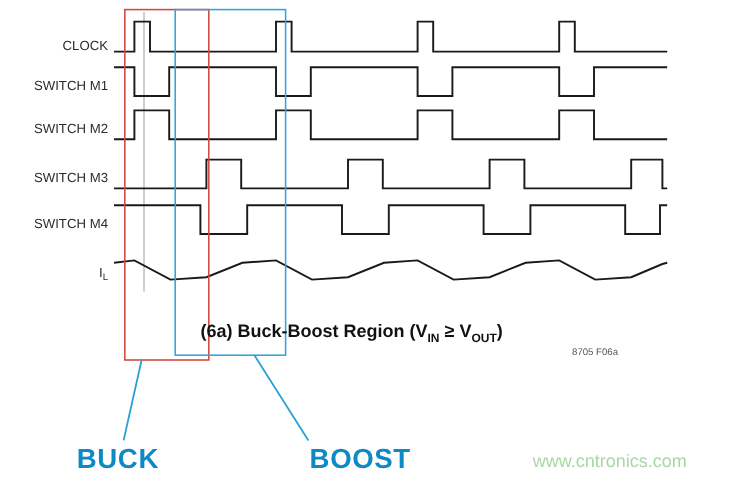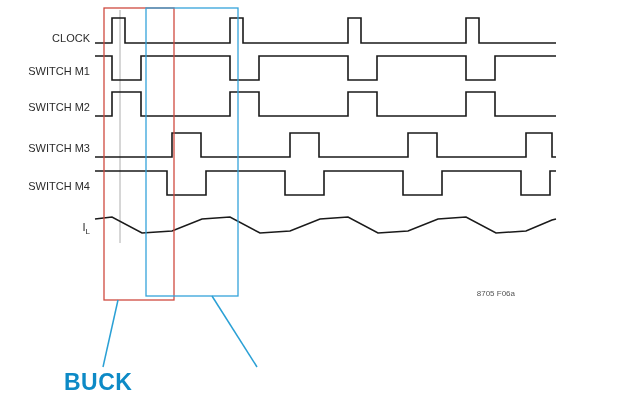--- a/index.html
+++ b/index.html
@@ -37,18 +37,21 @@
       <text x="90" y="190" text-anchor="end" class="sig-label">SWITCH M4</text>
       <path d="M95,171 L167,171 L167,195 L206,195 L206,171 L285,171 L285,195 L324,195 L324,171 L403,171 L403,195 L442,195 L442,171 L521,171 L521,195 L550,195 L550,171 L556,171" class="wave" stroke="#1a1a1a"></path>
       <text x="90" y="231" text-anchor="end" class="sig-label">I<tspan dy="2.5" font-size="8">L</tspan></text>
       <path d="M95,219 L112,217 L142,233 L172,231 L202,219 L230,217 L260,233 L290,231 L320,219 L348,217 L378,233 L408,231 L438,219 L466,217 L496,233 L526,231 L552,220 L556,219" class="wave" stroke="#1a1a1a"></path>
       <rect x="104" y="8" width="70" height="292" class="region" stroke="#cf4a3f"></rect>
       <rect x="146" y="8" width="92" height="288" class="region" stroke="#35a4da"></rect>
       <line x1="118" y1="300" x2="103" y2="367" class="leader" stroke="#2aa0d5"></line>
       <line x1="212" y1="296" x2="257" y2="367" class="leader" stroke="#2aa0d5"></line>
     </svg>
 
+  <div class="caption"><span>(6a) Buck-Boost Region (V</span><sub>IN</sub><span> ≥ V</span><sub>OUT</sub><span>)</span></div>
 
   <div class="figref">8705 F06a</div>
 
   <div class="callout buck" style="color: rgb(13, 138, 198); text-align: right;">BUCK</div>
+  <div class="callout boost" style="color: rgb(13, 138, 198);">BOOST</div>
 
+  <div class="watermark" style="color: rgb(169, 214, 164);">www.cntronics.com</div>
 </div>
 
 </body></html>

